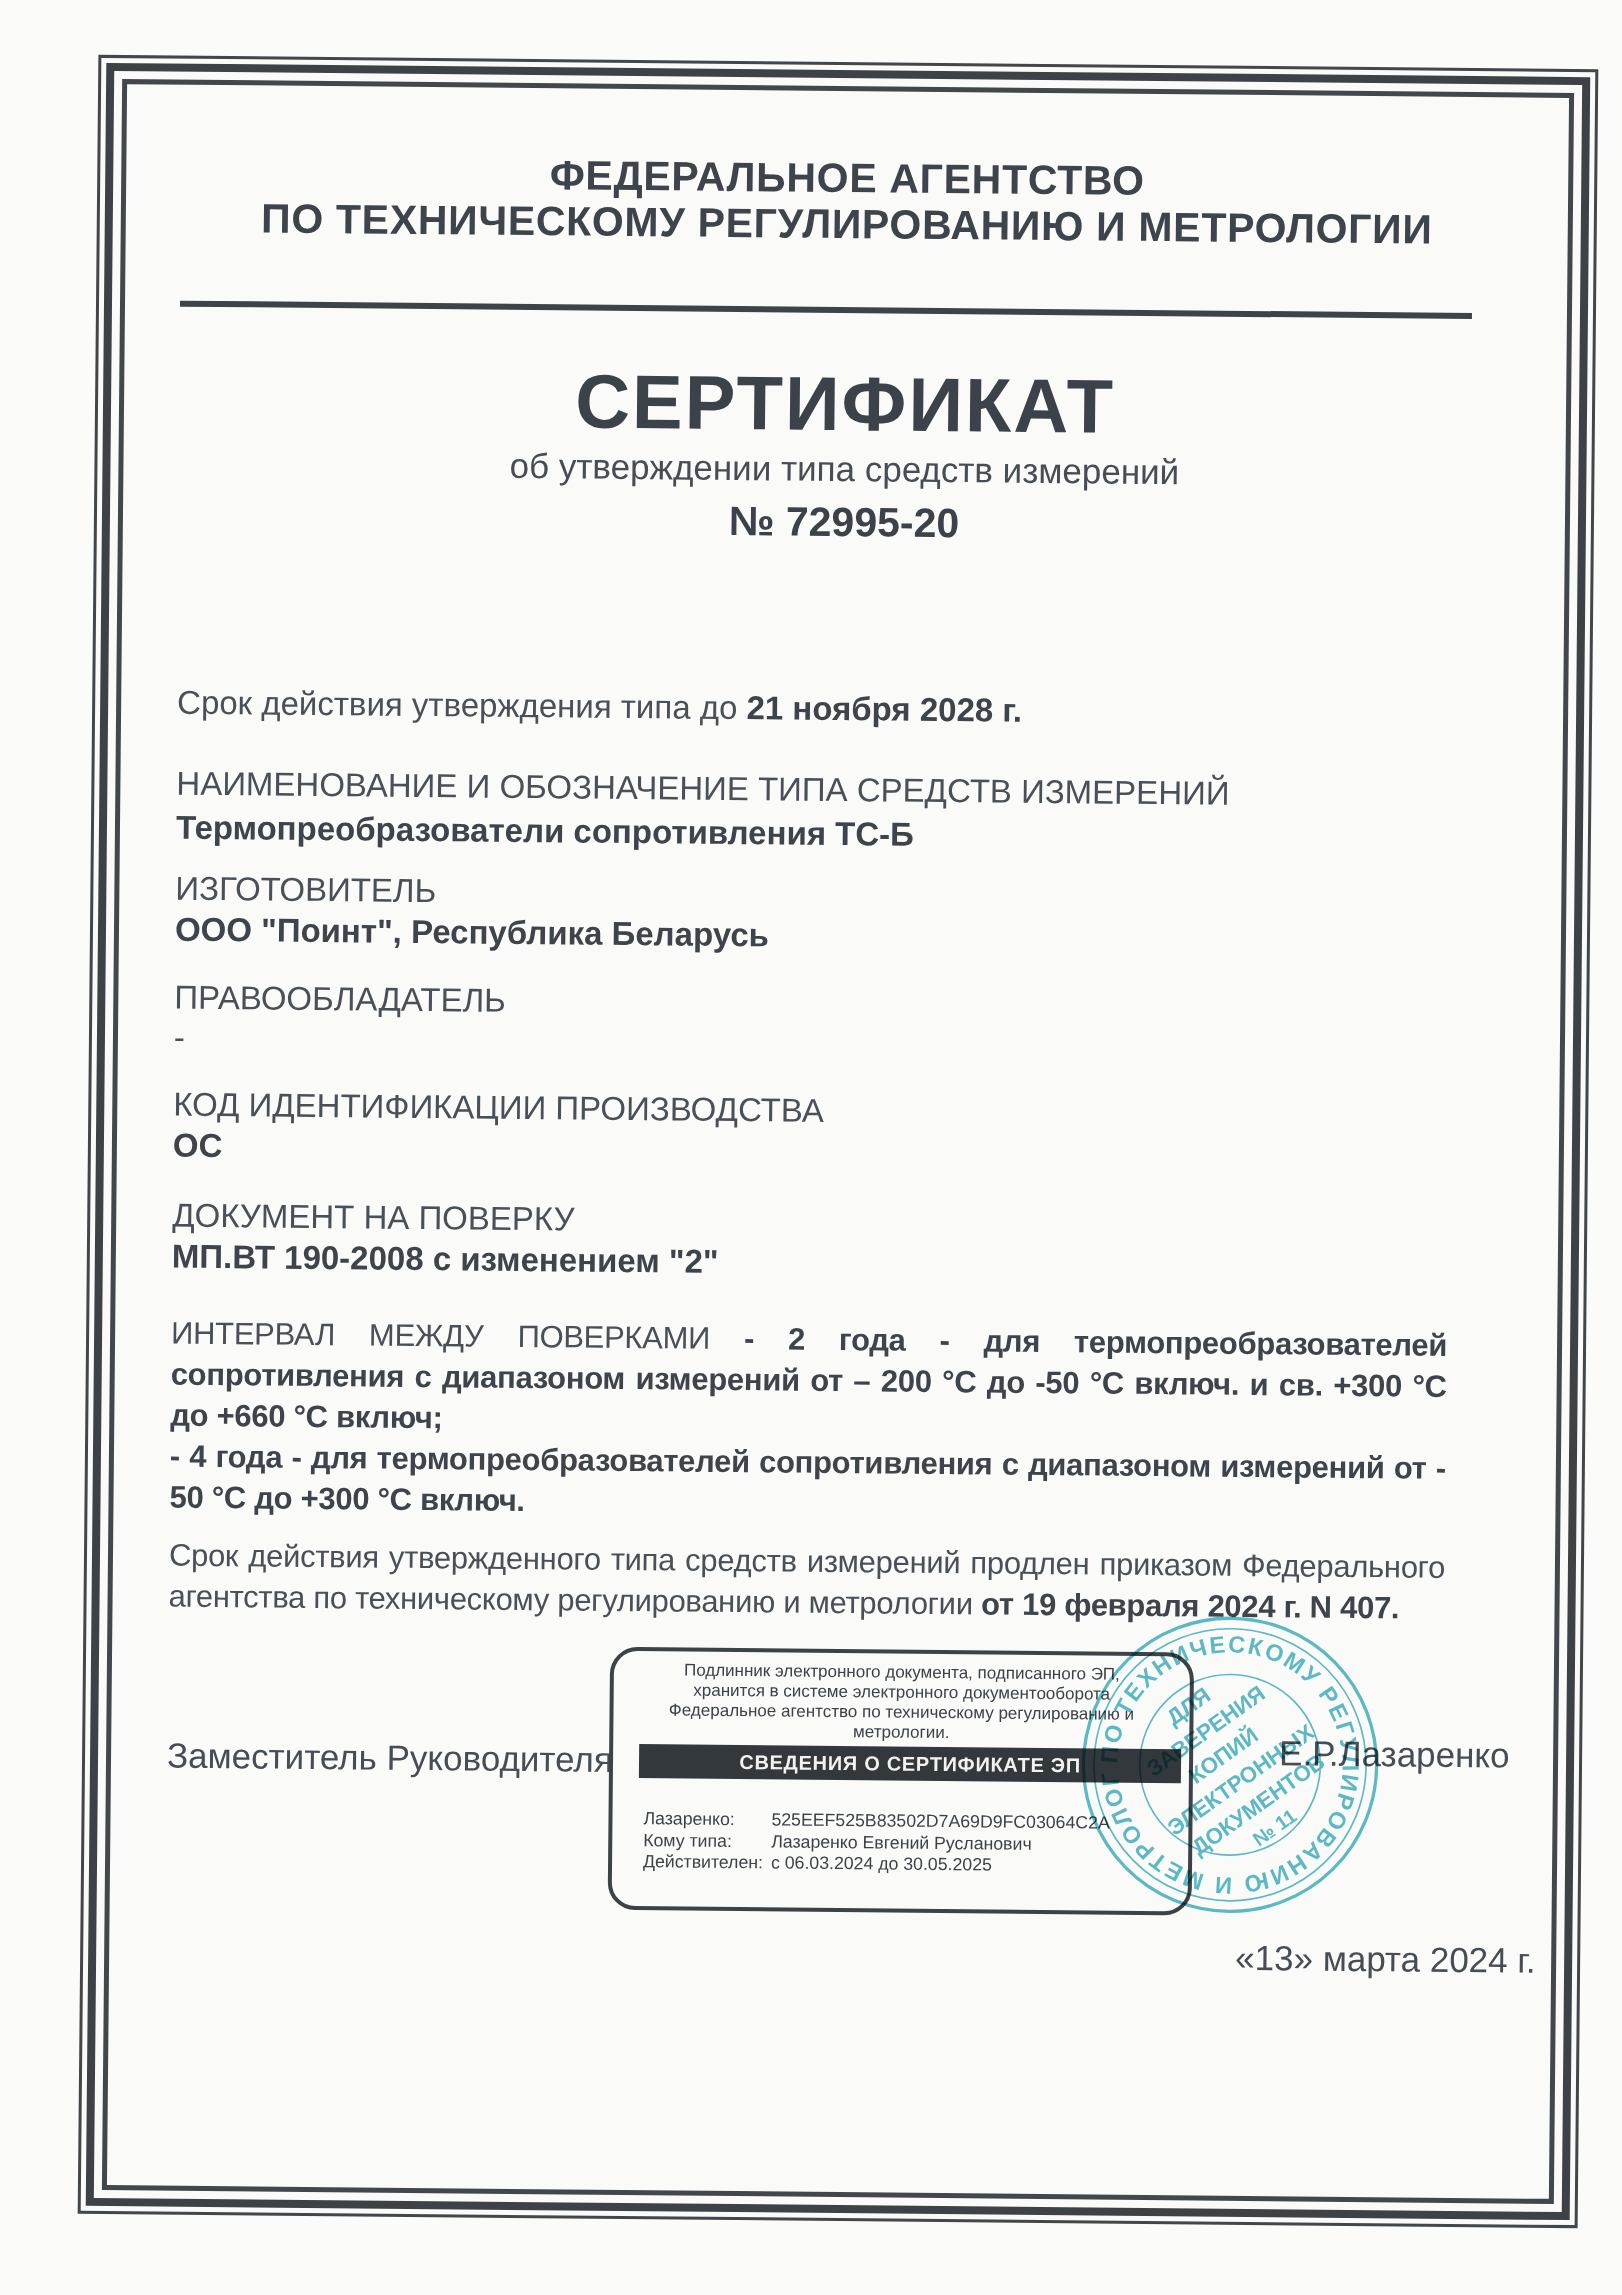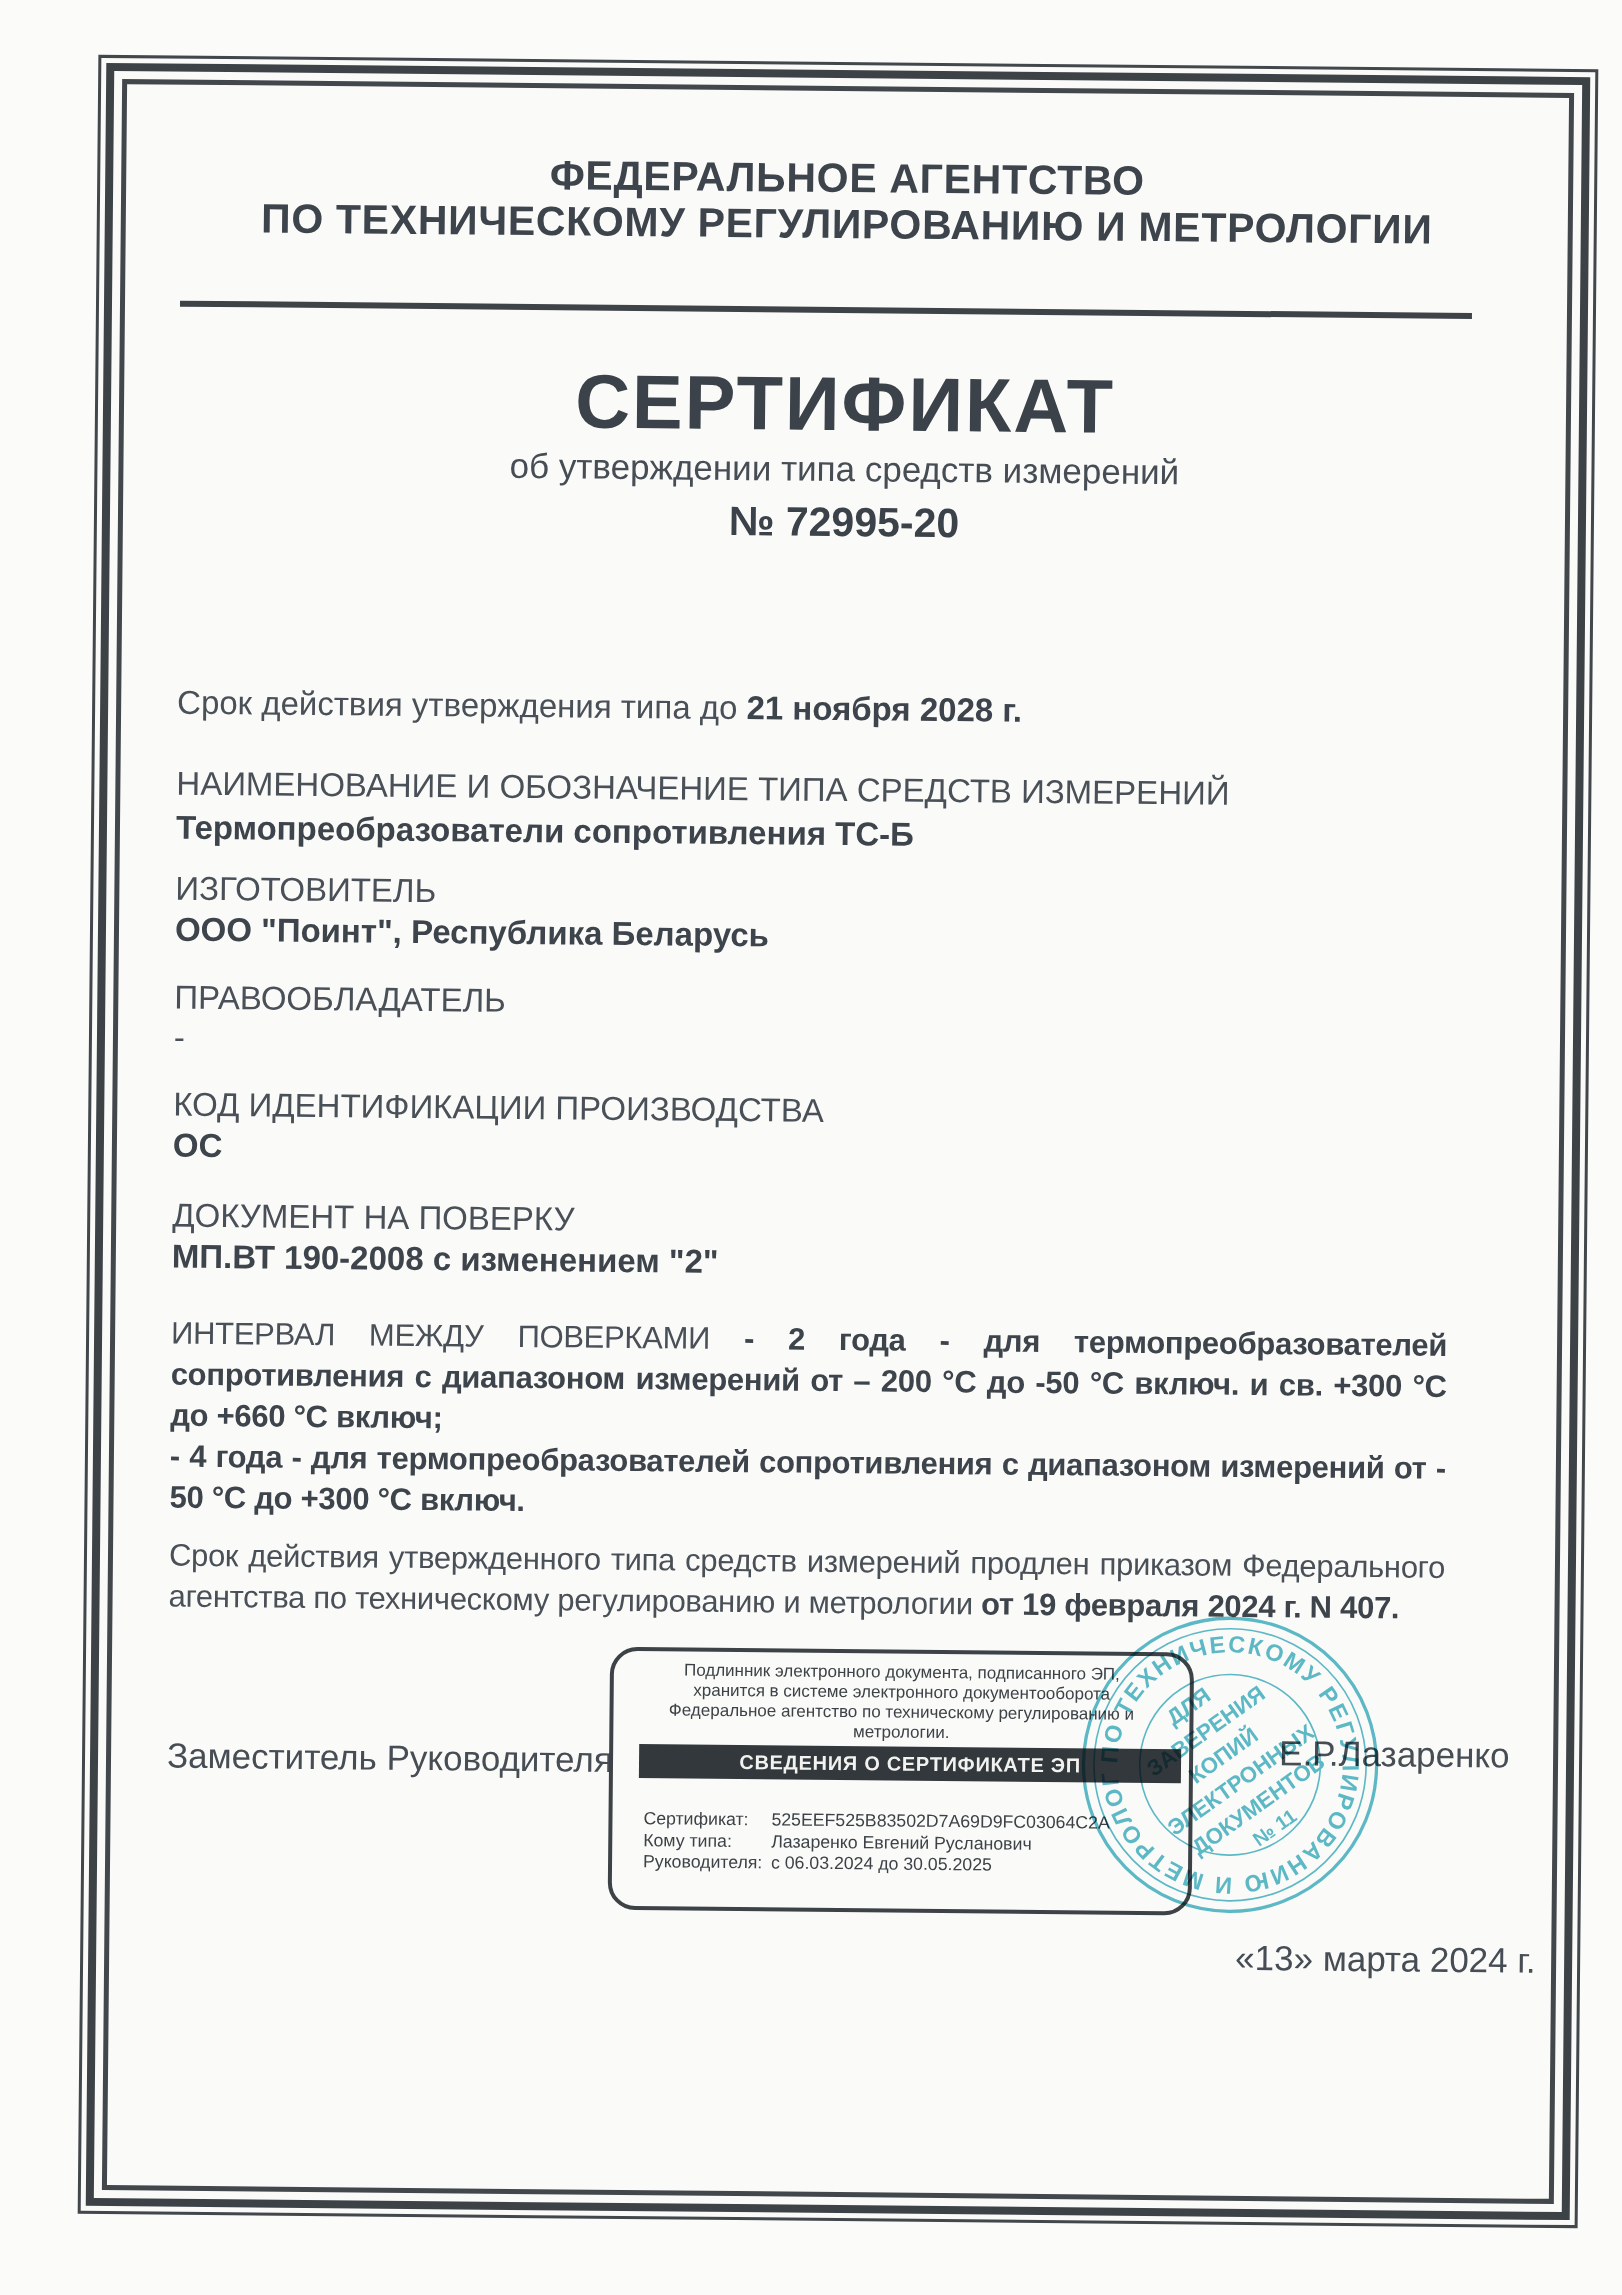--- a/index.html
+++ b/index.html
@@ -109,29 +109,29 @@
   <div class="abs ep-box">
     <div class="ep-top">
       <div>Подлинник электронного документа, подписанного ЭП,</div>
       <div>хранится в системе электронного документооборота</div>
       <div>Федеральное агентство по техническому регулированию и</div>
       <div>метрологии.</div>
     </div>
     <div class="ep-banner">СВЕДЕНИЯ О СЕРТИФИКАТЕ ЭП</div>
     <div class="ep-info">
       <div class="ep-row">
-        <span class="lbl">Сертификат:</span>
+        <span class="lbl">Лазаренко:</span>
         <span>525EEF525B83502D7A69D9FC03064C2A</span>
       </div>
       <div class="ep-row">
         <span class="lbl">Кому типа:</span>
         <span>Лазаренко Евгений Русланович</span>
       </div>
       <div class="ep-row">
-        <span class="lbl">Руководителя:</span>
+        <span class="lbl">Действителен:</span>
         <span>с 06.03.2024 до 30.05.2025</span>
       </div>
     </div>
   </div>
 
   <div class="abs sig-label">Заместитель Руководителя</div>
   <div class="abs sig-name">Е.Р.Лазаренко</div>
   <div class="abs sig-date">«13» марта 2024 г.</div>
 
   <svg class="abs seal" viewBox="0 0 480 480">

